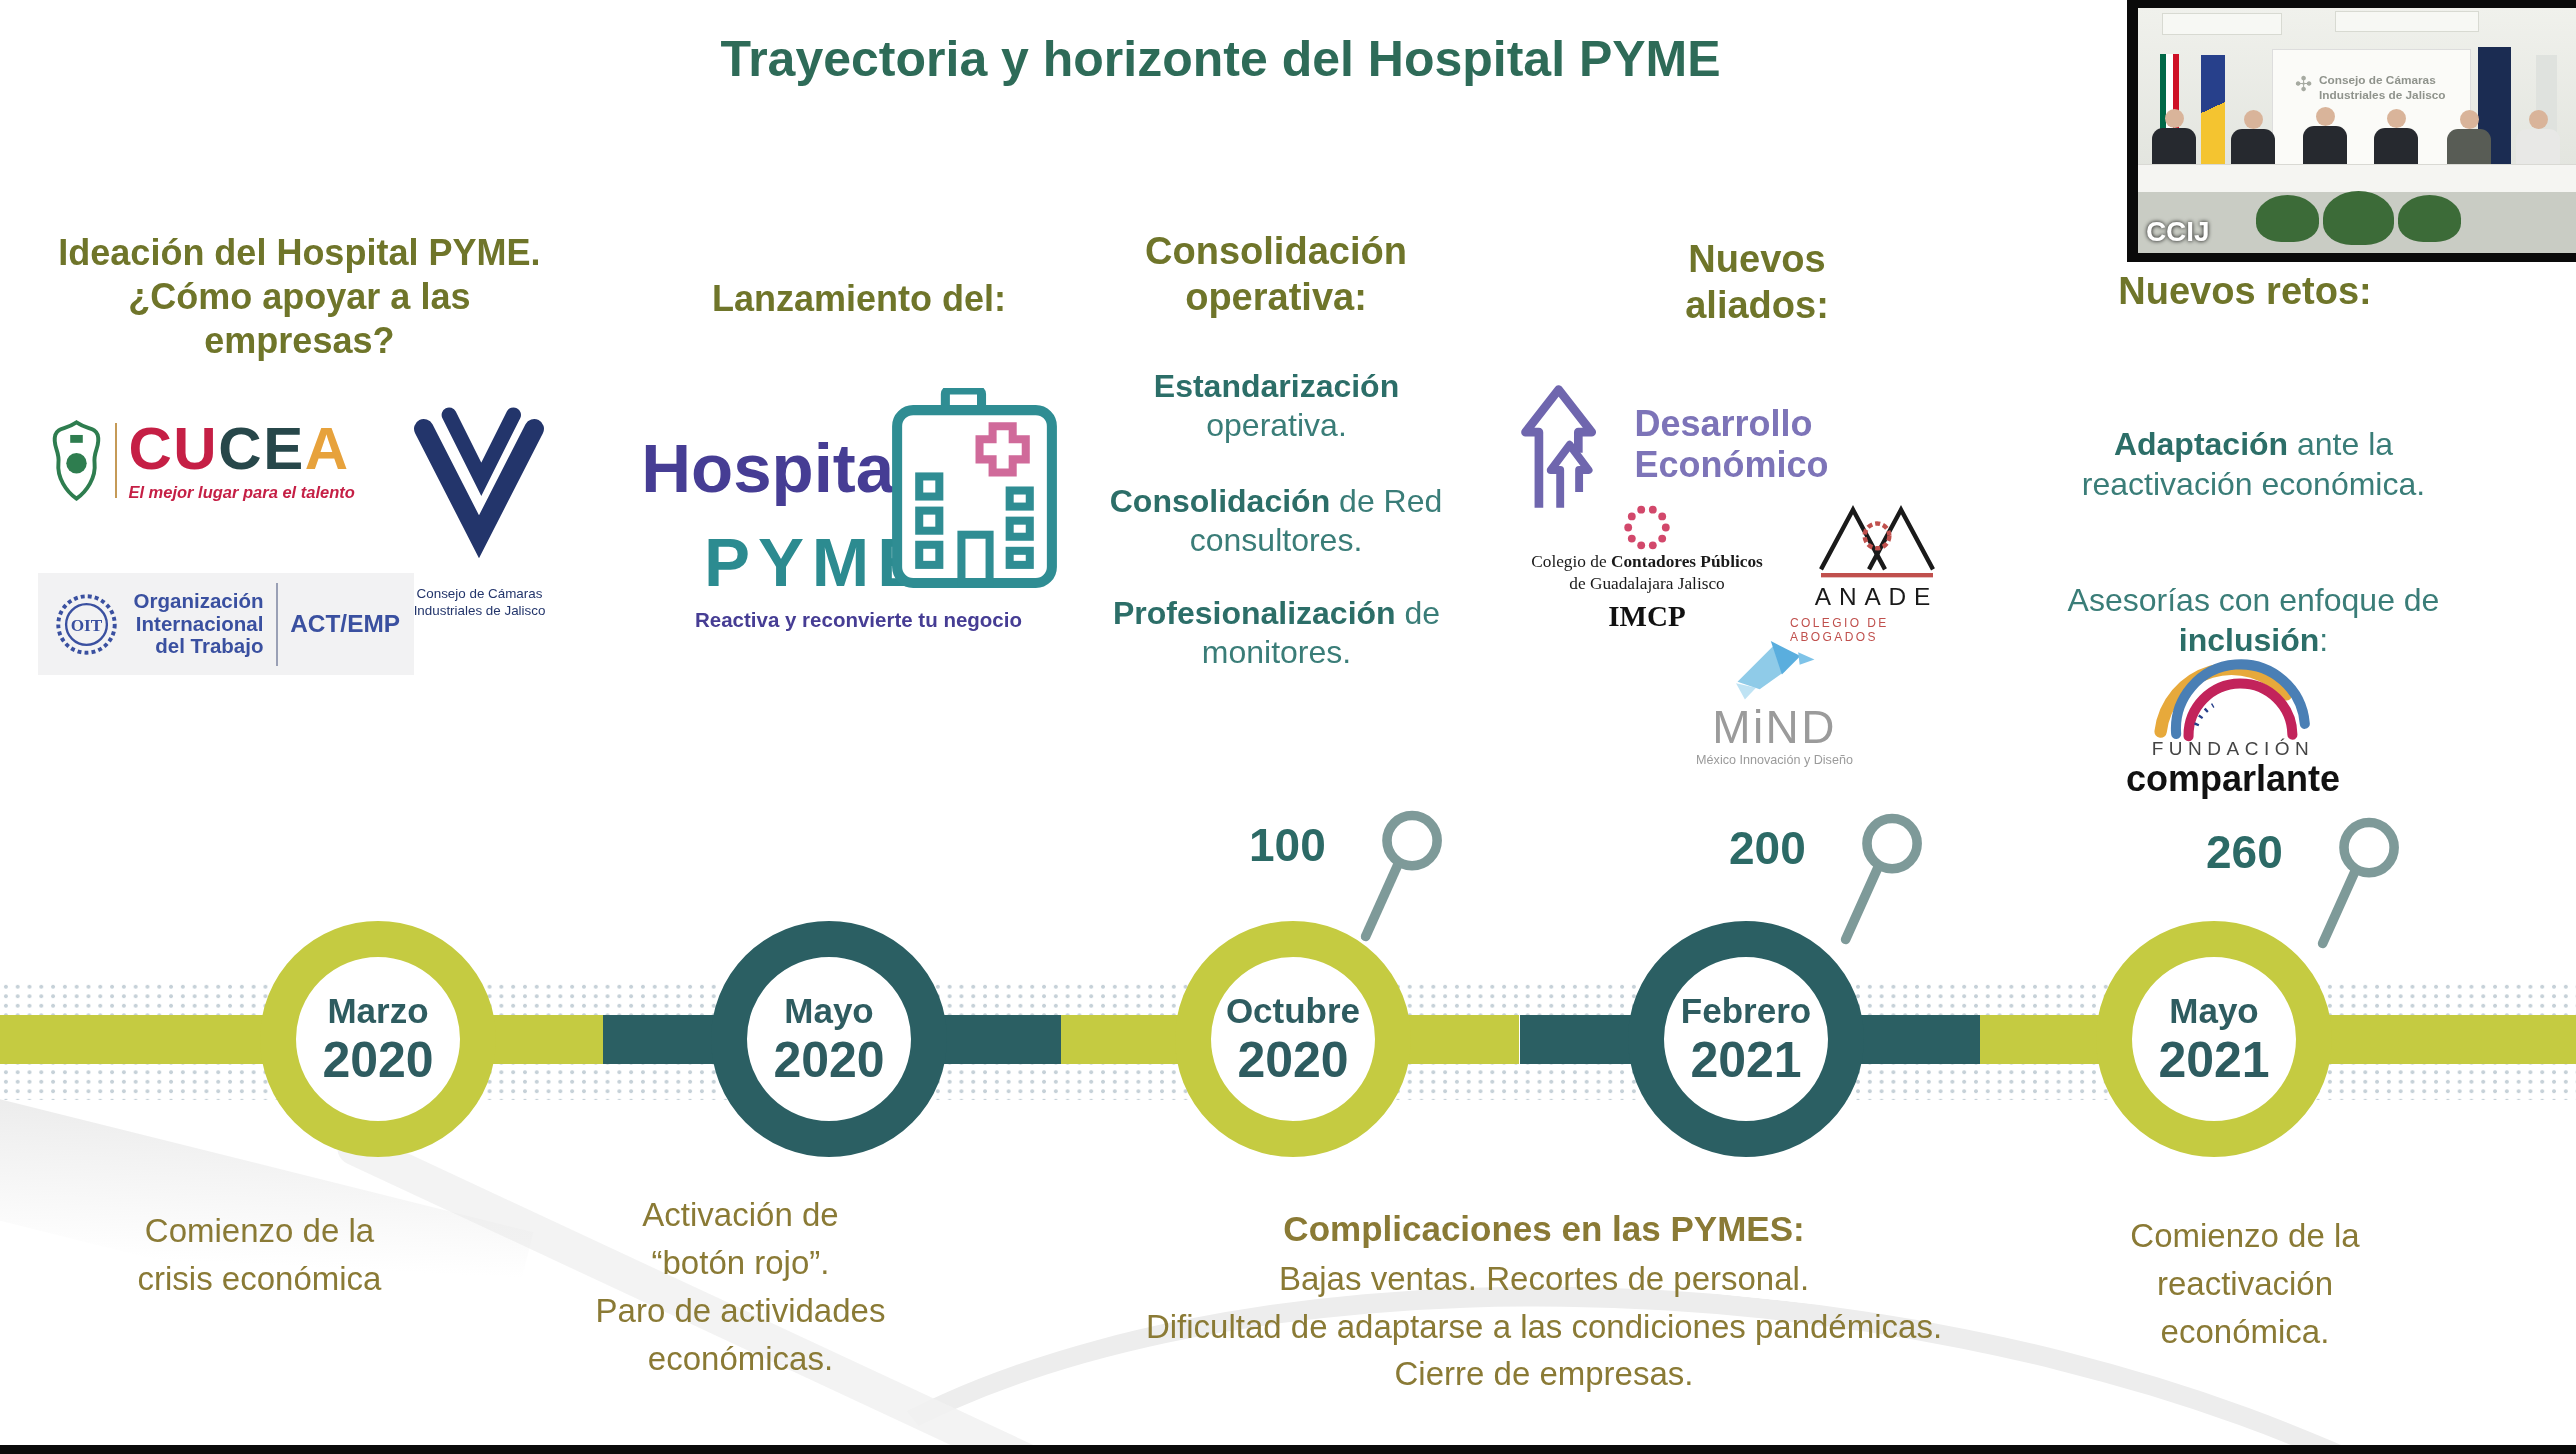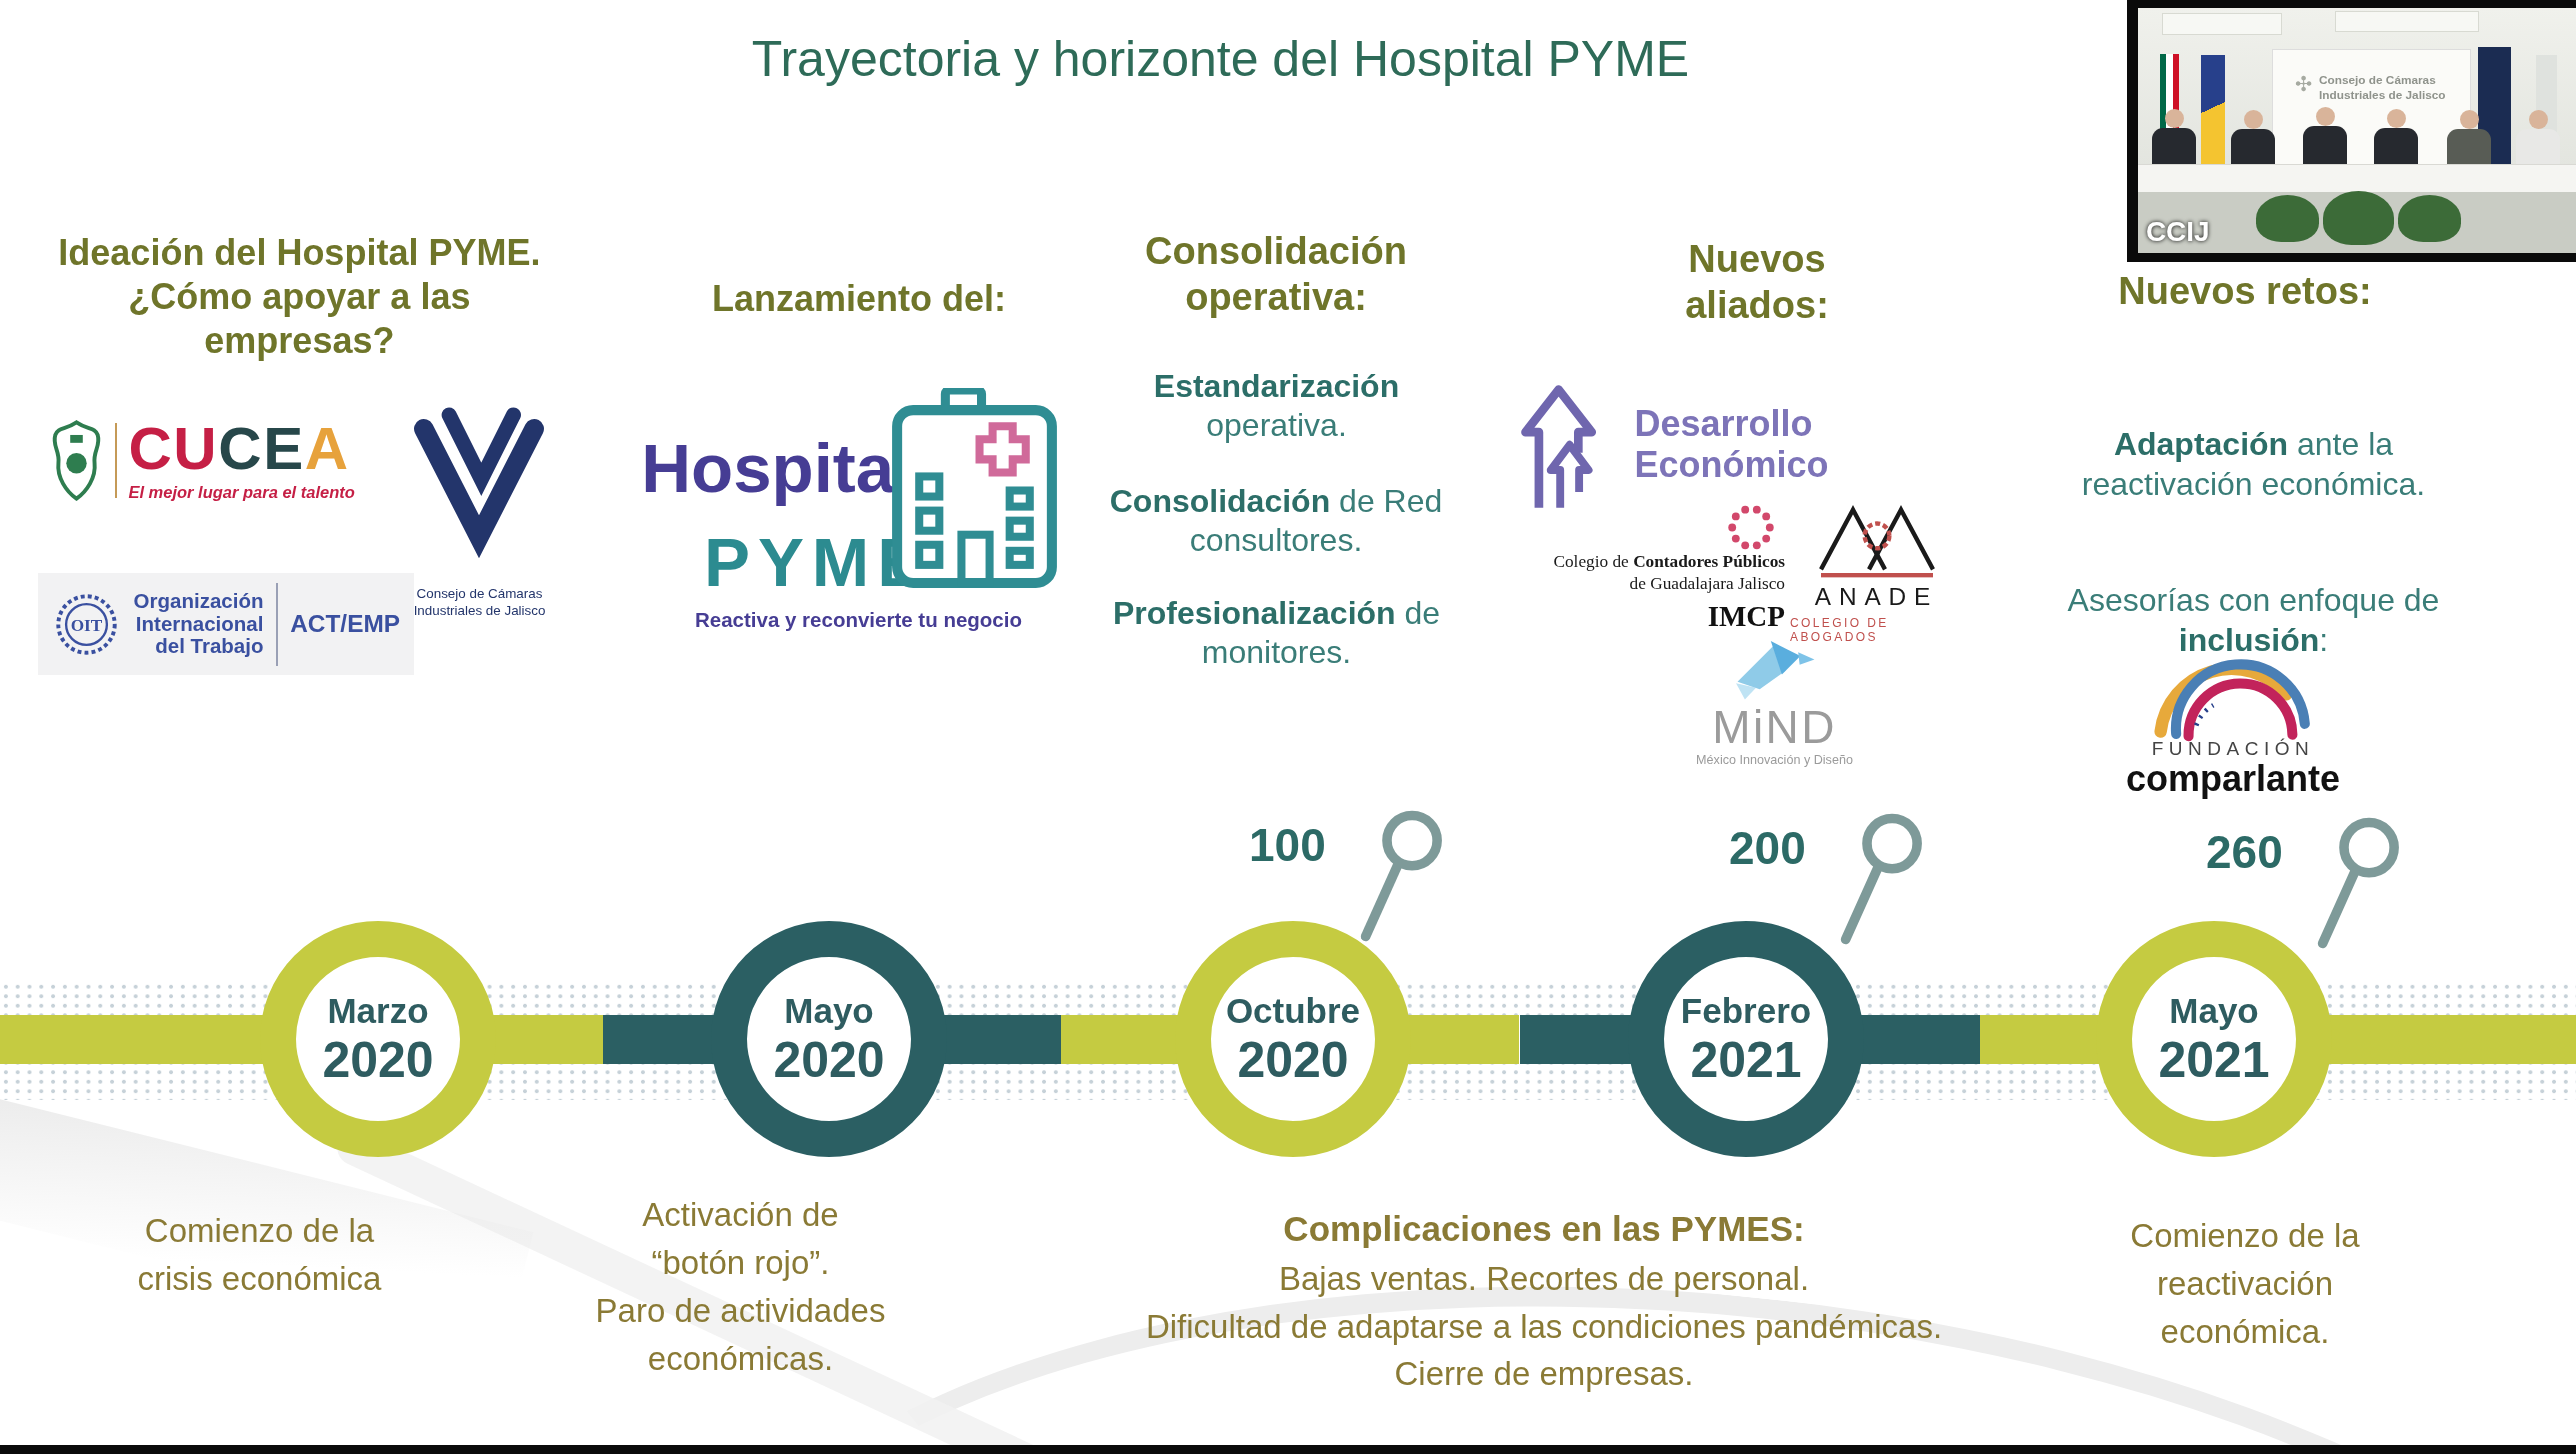--- a/index.html
+++ b/index.html
@@ -3,21 +3,21 @@
 <meta charset="utf-8">
 <style>
   html,body{margin:0;padding:0;background:#fff;}
   #canvas{position:relative;width:2576px;height:1454px;background:#ffffff;overflow:hidden;
           font-family:"Liberation Sans", sans-serif;}
   .abs{position:absolute;}
   .pre{white-space:pre-line;}
   .ctr{text-align:center;}
 
   
-  #title{left:551px;top:30px;width:1339px;font-size:50px;font-weight:normal;color:#2e6b58;
+  #title{left:551px;top:30px;width:1339px;font-size:50px;font-weight:bold;color:#2e6b58;
          text-align:center;letter-spacing:0;z-index:4;}
 
   
   #video{left:2127px;top:0;width:449px;height:262px;background:#0a0a0a;
          padding:7.9px 0 9.5px 11px;box-sizing:border-box;z-index:6;}
   #scene{position:relative;width:100%;height:100%;background:linear-gradient(#f0f1ec,#e2e4de 70%,#cfd2c9);overflow:hidden;}
   .ceil{position:absolute;background:#f7f8f4;border:1.6px solid #d8dad2;}
   .banner{position:absolute;left:134px;top:41px;width:197px;height:132px;background:#fbfbf8;
           border:0.8px solid #ddd;}
   .banner-text{position:absolute;left:46px;top:23.6px;width:142px;font-size:11.8px;font-weight:bold;
@@ -65,21 +65,21 @@
   
   .c3-item{color:#3a7d78;font-size:32px;line-height:1.22;z-index:4;}
   .c3-item .b, .c5-item .b{font-weight:bold;color:#2c6e68;}
   #c3i1{left:1103px;top:367px;width:347px;}
   #c3i2{left:1067px;top:482px;width:418px;}
   #c3i3{left:1056px;top:594px;width:441px;}
 
   
   #desarrollo{left:1519px;top:377px;display:flex;align-items:center;gap:20.5px;z-index:4;}
   .des-name{font-size:36px;font-weight:bold;color:#7d74b8;line-height:1.15;}
-  #imcp{left:1509px;top:504px;width:276px;display:flex;flex-direction:column;align-items:flex-end;z-index:4;}
+  #imcp{left:1509px;top:504px;width:276px;display:flex;flex-direction:column;align-items:center;z-index:4;}
   .imcp-line{font-family:"Liberation Serif",serif;font-size:17.3px;color:#1a1a1a;line-height:1.3;}
   .imcp-acro{font-family:"Liberation Serif",serif;font-size:29px;font-weight:bold;color:#111;margin-top:4px;}
   #anade{left:1790px;top:501px;width:173px;display:flex;flex-direction:column;align-items:center;z-index:4;}
   .anade-name{font-size:24.4px;color:#1a1a1a;letter-spacing:7.9px;margin-top:1.6px;}
   .anade-tag{font-size:12px;color:#c0504d;letter-spacing:2.4px;margin-top:5.5px;}
   #mind{left:1664px;top:630px;width:221px;display:flex;flex-direction:column;align-items:center;z-index:4;}
   .mind-name{font-size:46px;color:#9b9b9b;letter-spacing:2.4px;line-height:1;}
   .mind-tag{font-size:12.6px;color:#9b9b9b;margin-top:3.2px;}
 
   

